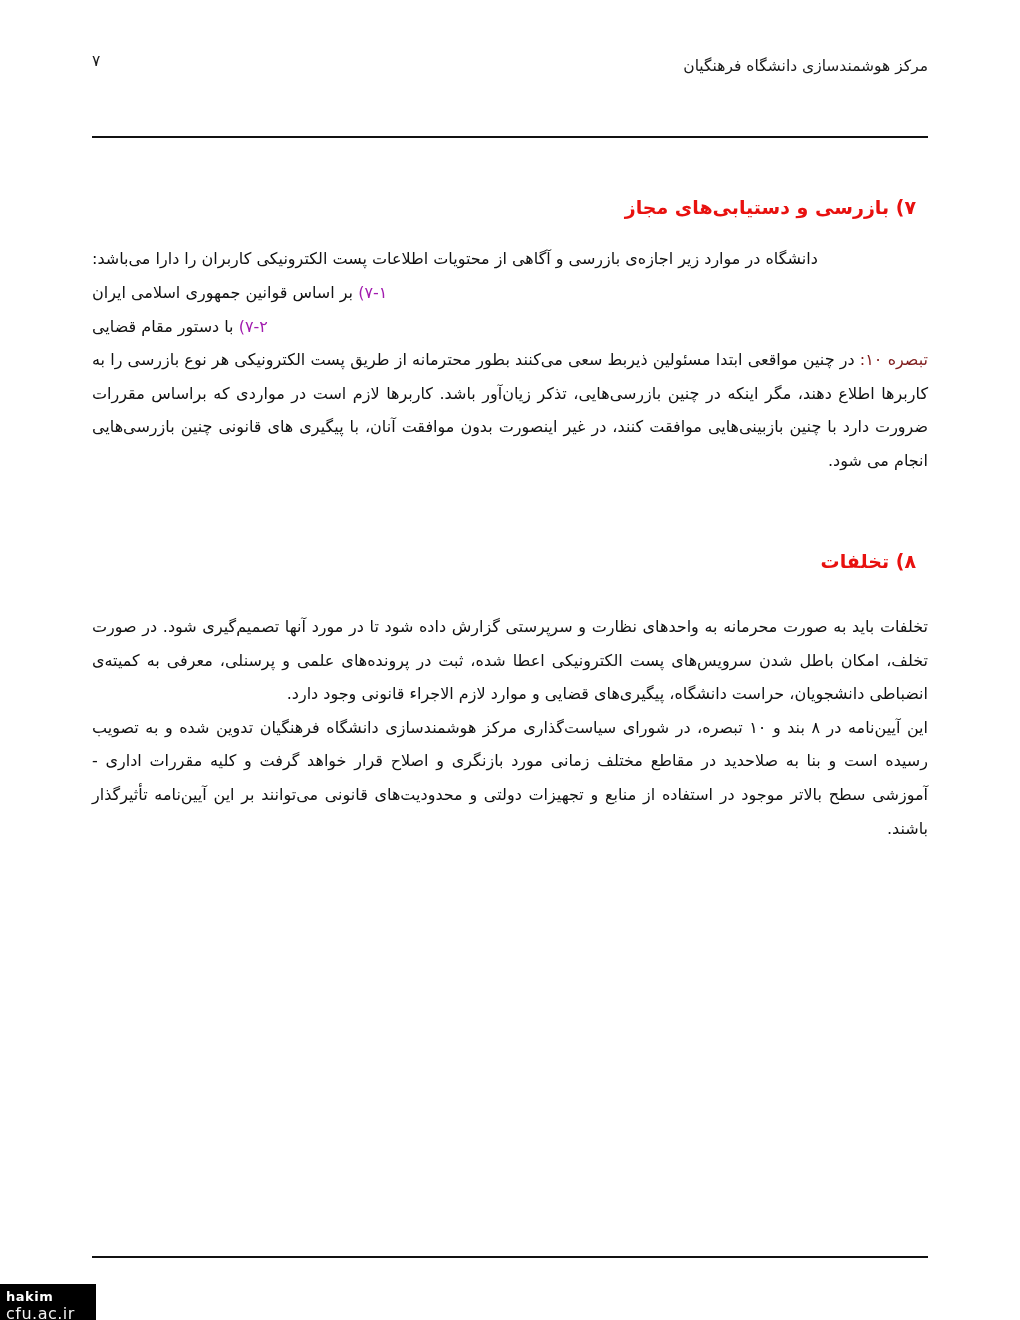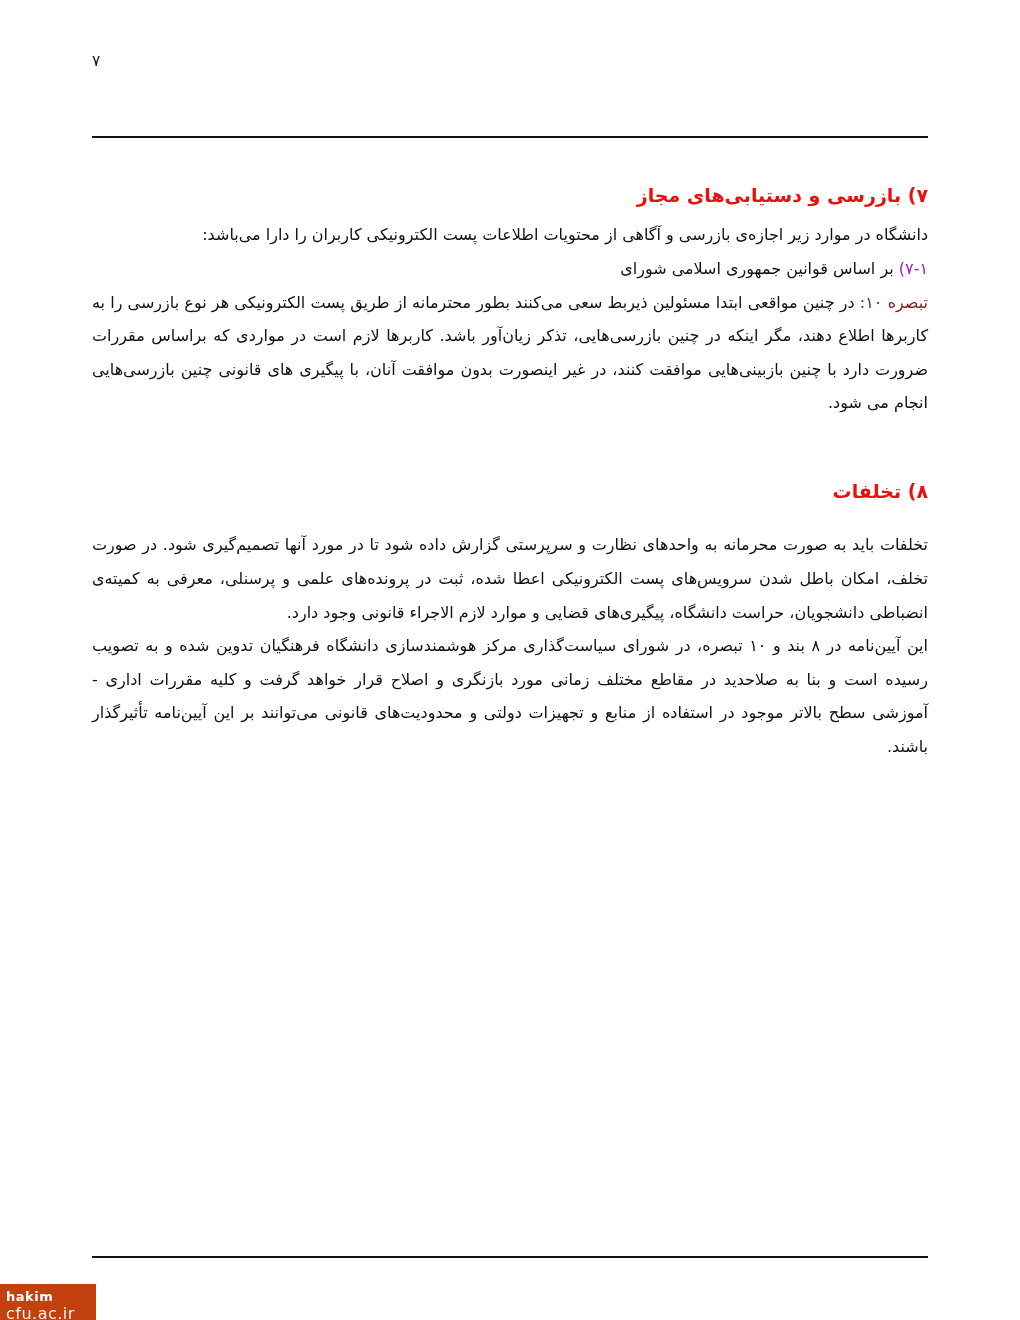--- a/index.html
+++ b/index.html
@@ -64,38 +64,38 @@
   .content {
     position: absolute;
     top: 180px;
     right: 92px;
     left: 92px;
     direction: rtl;
     text-align: right;
   }
 
   h2.section-heading {
-    margin: 0;
+    margin: 12px;
     font-size: 19px;
     font-weight: bold;
     color: #e8110f;
     text-align: right;
     line-height: 1.6;
   }
 
   p.body-text {
     margin: 0;
     font-size: 16px;
     line-height: 2.1;
     color: #111111;
     text-align: justify;
     text-justify: inter-word;
   }
   p.body-text.rtl-lead {
-    text-align: right;
+    text-align: left;
   }
 
   .spacer-sm { height: 8px; }
   .spacer-md { height: 22px; }
   .spacer-lg { height: 56px; }
 
   .clause-num {
     color: #a21caf;
   }
   .note-label {
@@ -116,21 +116,21 @@
     height: 2px;
     background: #111111;
   }
 
   .watermark {
     position: absolute;
     left: 0px;
     bottom: 0px;
     width: 96px;
     height: 36px;
-    background: #c2410c;
+    background: #000000;
     color: #ffffff;
     font-family: "DejaVu Sans", "Liberation Sans", sans-serif;
     direction: ltr;
     overflow: hidden;
   }
   .watermark .wm-top {
     position: absolute;
     left: 6px;
     top: 5px;
     font-size: 13px;
@@ -147,35 +147,40 @@
   }
 </style>
 </head>
 <body>
 
 <div class="page">
 
   <div class="header">
     <div class="page-number">۷</div>
     <div class="header-lines">
+      <span class="header-line">مرکز هوشمندسازی دانشگاه فرهنگیان</span>
     </div>
   </div>
   <div class="header-rule"></div>
 
   <div class="content">
 
     <h2 class="section-heading">۷) بازرسی و دستیابی‌های مجاز</h2>
     <div class="spacer-sm"></div>
     <p class="body-text rtl-lead">دانشگاه در موارد زیر اجازه‌ی بازرسی و آگاهی از محتویات اطلاعات پست الکترونیکی کاربران را دارا می‌باشد:</p>
 
     <p class="body-text rtl-lead">
       <span class="clause-num">۷-۱)</span>
-      <span>بر اساس قوانین جمهوری اسلامی شورای</span>
+      <span>بر اساس قوانین جمهوری اسلامی ایران</span>
     </p>
 
+    <p class="body-text rtl-lead">
+      <span class="clause-num">۷-۲)</span>
+      <span>با دستور مقام قضایی</span>
+    </p>
 
     <p class="body-text para-justify">
       <span class="note-label">تبصره ۱۰:</span>
       <span>در چنین مواقعی ابتدا مسئولین ذیربط سعی می‌کنند بطور محترمانه از طریق پست الکترونیکی هر نوع بازرسی را به کاربرها اطلاع دهند، مگر اینکه در چنین بازرسی‌هایی، تذکر زیان‌آور باشد. کاربرها لازم است در مواردی که براساس مقررات ضرورت دارد با چنین بازبینی‌هایی موافقت کنند، در غیر اینصورت بدون موافقت آنان، با پیگیری های قانونی چنین بازرسی‌هایی انجام می شود.</span>
     </p>
 
     <div class="spacer-lg"></div>
 
     <h2 class="section-heading">۸) تخلفات</h2>
     <div class="spacer-md"></div>

